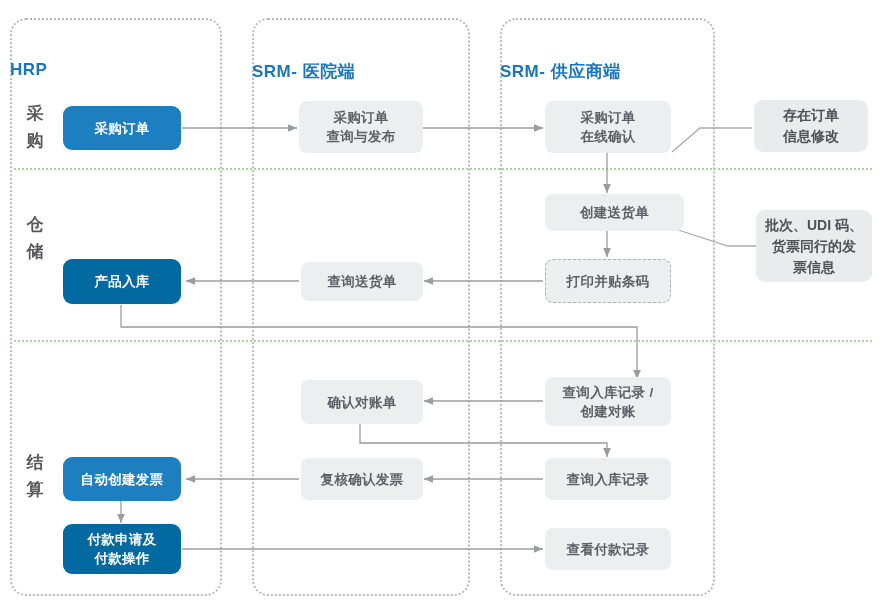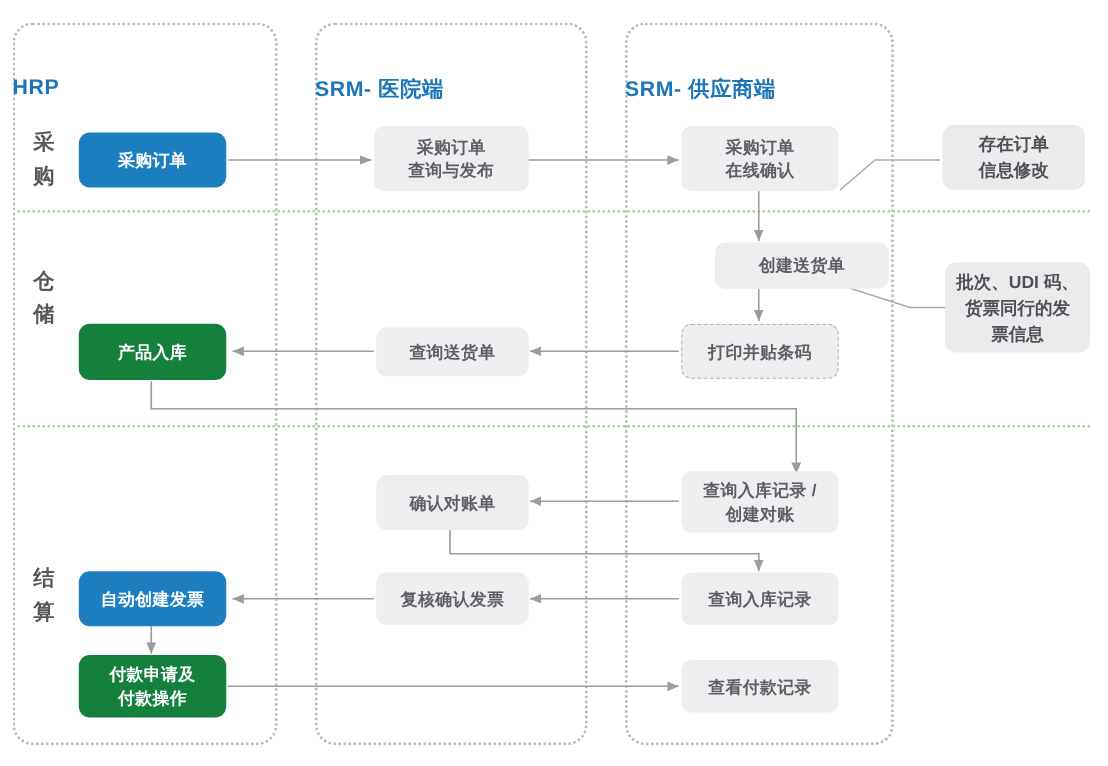--- a/index.html
+++ b/index.html
@@ -76,21 +76,21 @@
     font-weight:bold;
     border:1.5px dashed #aeb0b4;
   }
   .node.blue{
     background:#1d7ec0;
     color:#ffffff;
     font-weight:bold;
     border-radius:9px;
   }
   .node.green{
-    background:#15803d;
+    background:#0369a1;
     color:#ffffff;
     font-weight:bold;
     border-radius:9px;
   }
   .note{
     position:absolute;
     box-sizing:border-box;
     display:flex;
     align-items:center;
     justify-content:center;
@@ -178,21 +178,21 @@
 
   <div class="node grey" style="left:299px;top:101px;width:124px;height:52px;">采购订单
 查询与发布</div>
 
   <div class="node grey" style="left:545px;top:101px;width:126px;height:52px;">采购订单
 在线确认</div>
 
   <div class="note" style="left:754px;top:100px;width:114px;height:52px;">存在订单
 信息修改</div>
 
-  <div class="node grey" style="left:545px;top:194px;width:139px;height:37px;margin-left:27px;">创建送货单</div>
+  <div class="node grey" style="left:545px;top:194px;width:139px;height:37px;">创建送货单</div>
 
   <div class="node grey-dashed" style="left:545px;top:259px;width:126px;height:44px;">打印并贴条码</div>
 
   <div class="note" style="left:756px;top:210px;width:116px;height:72px;">批次、UDI 码、
 货票同行的发
 票信息</div>
 
   <div class="node grey" style="left:301px;top:262px;width:122px;height:39px;">查询送货单</div>
 
   <div class="node green" style="left:63px;top:259px;width:118px;height:45px;">产品入库</div>

